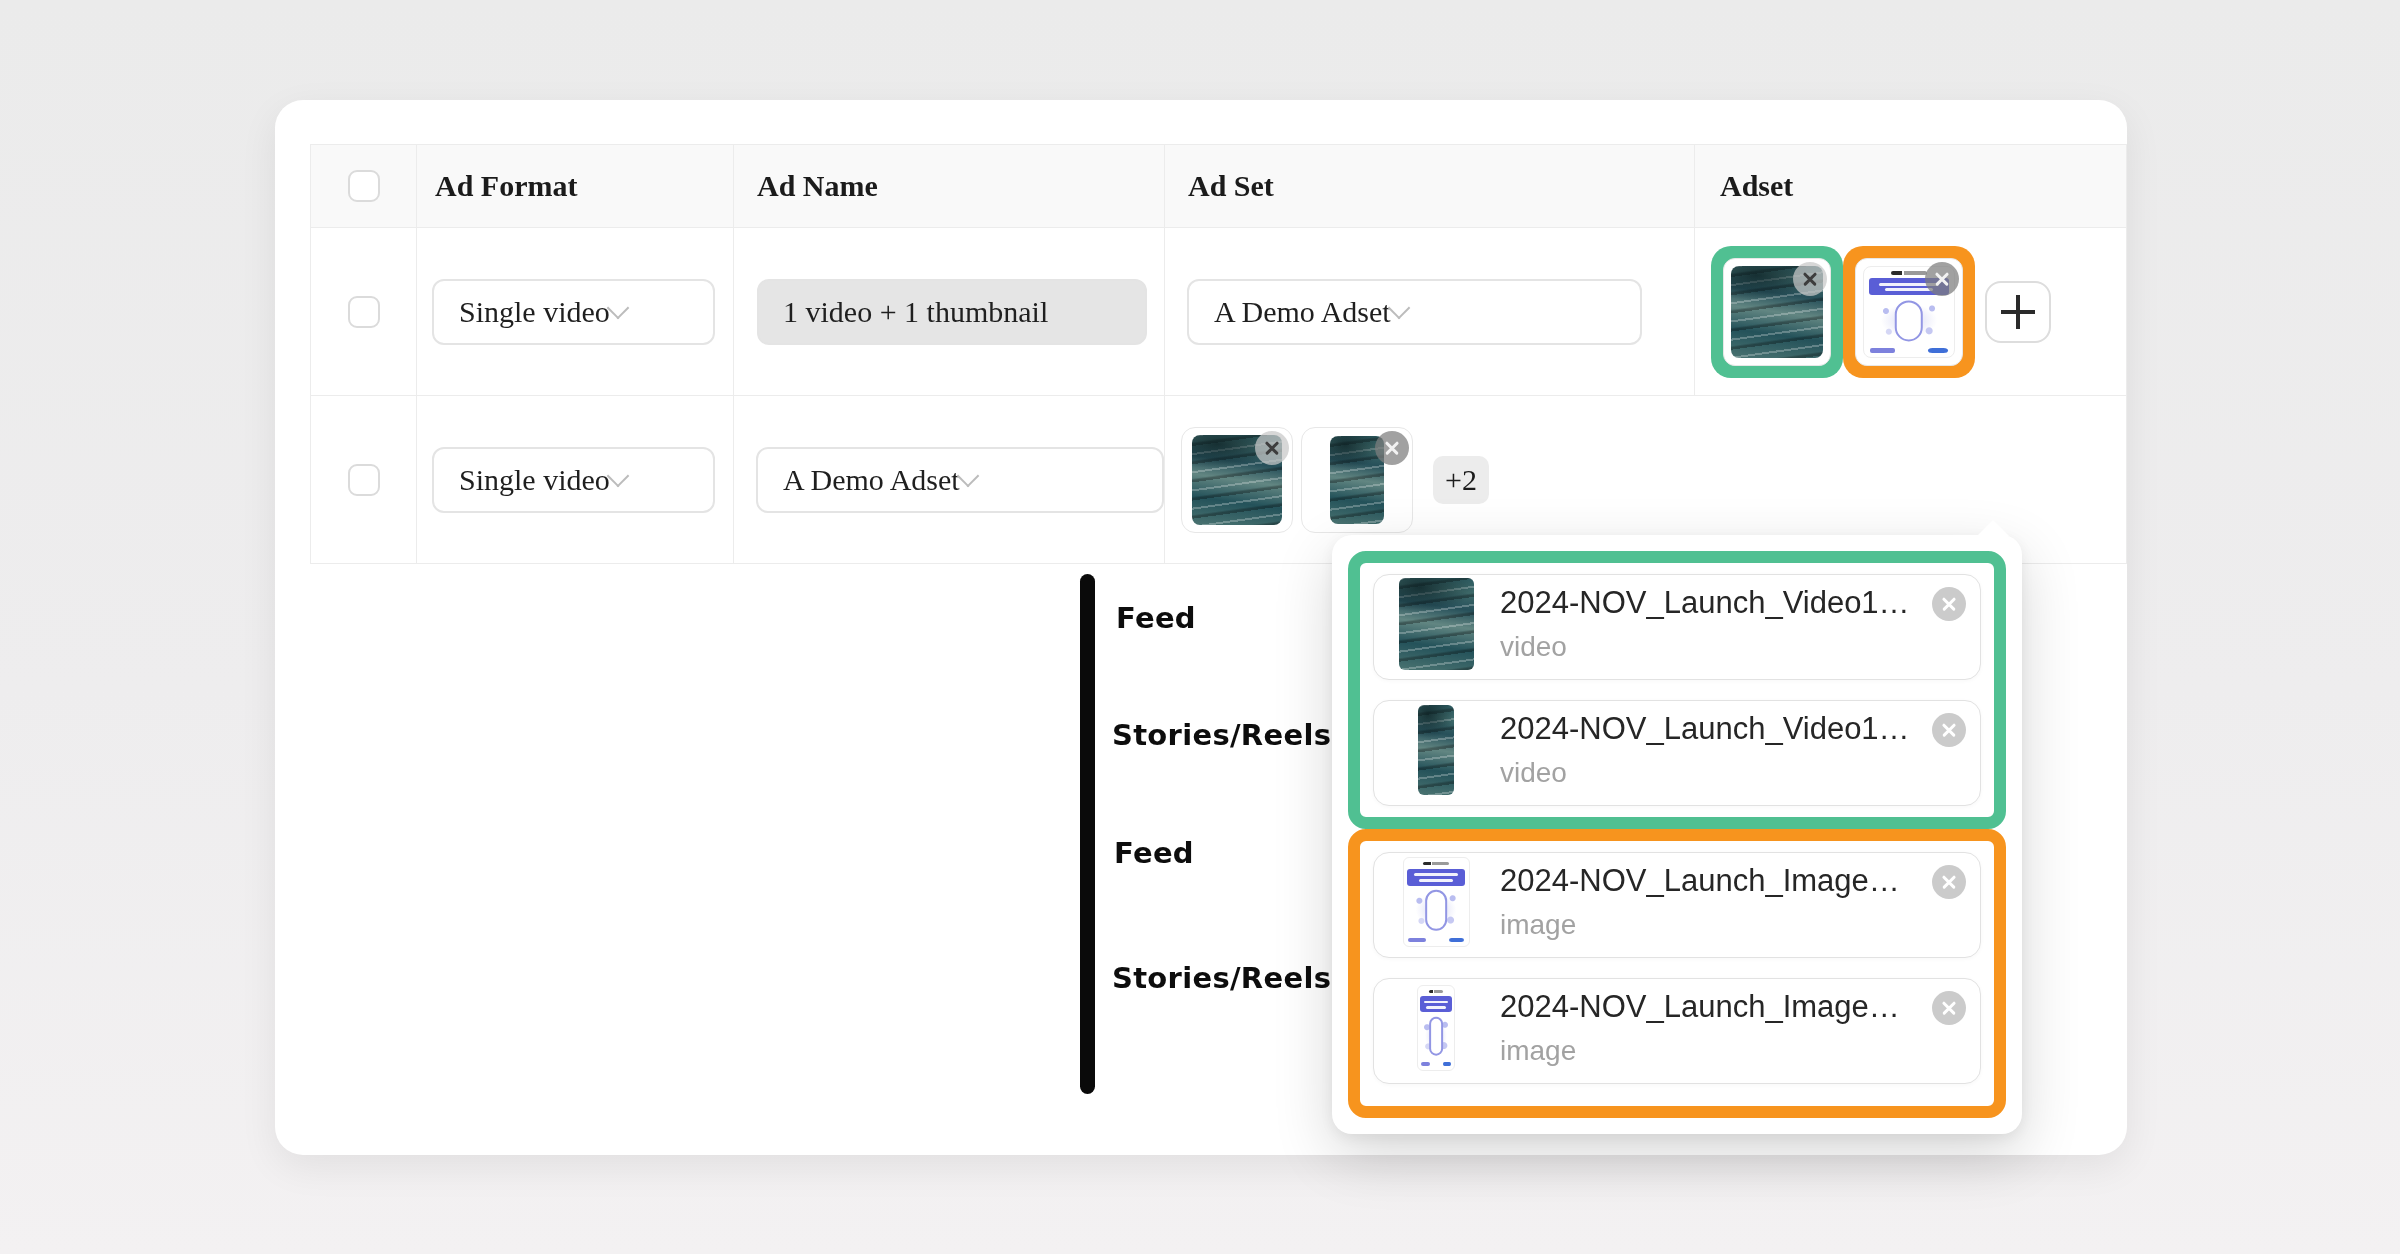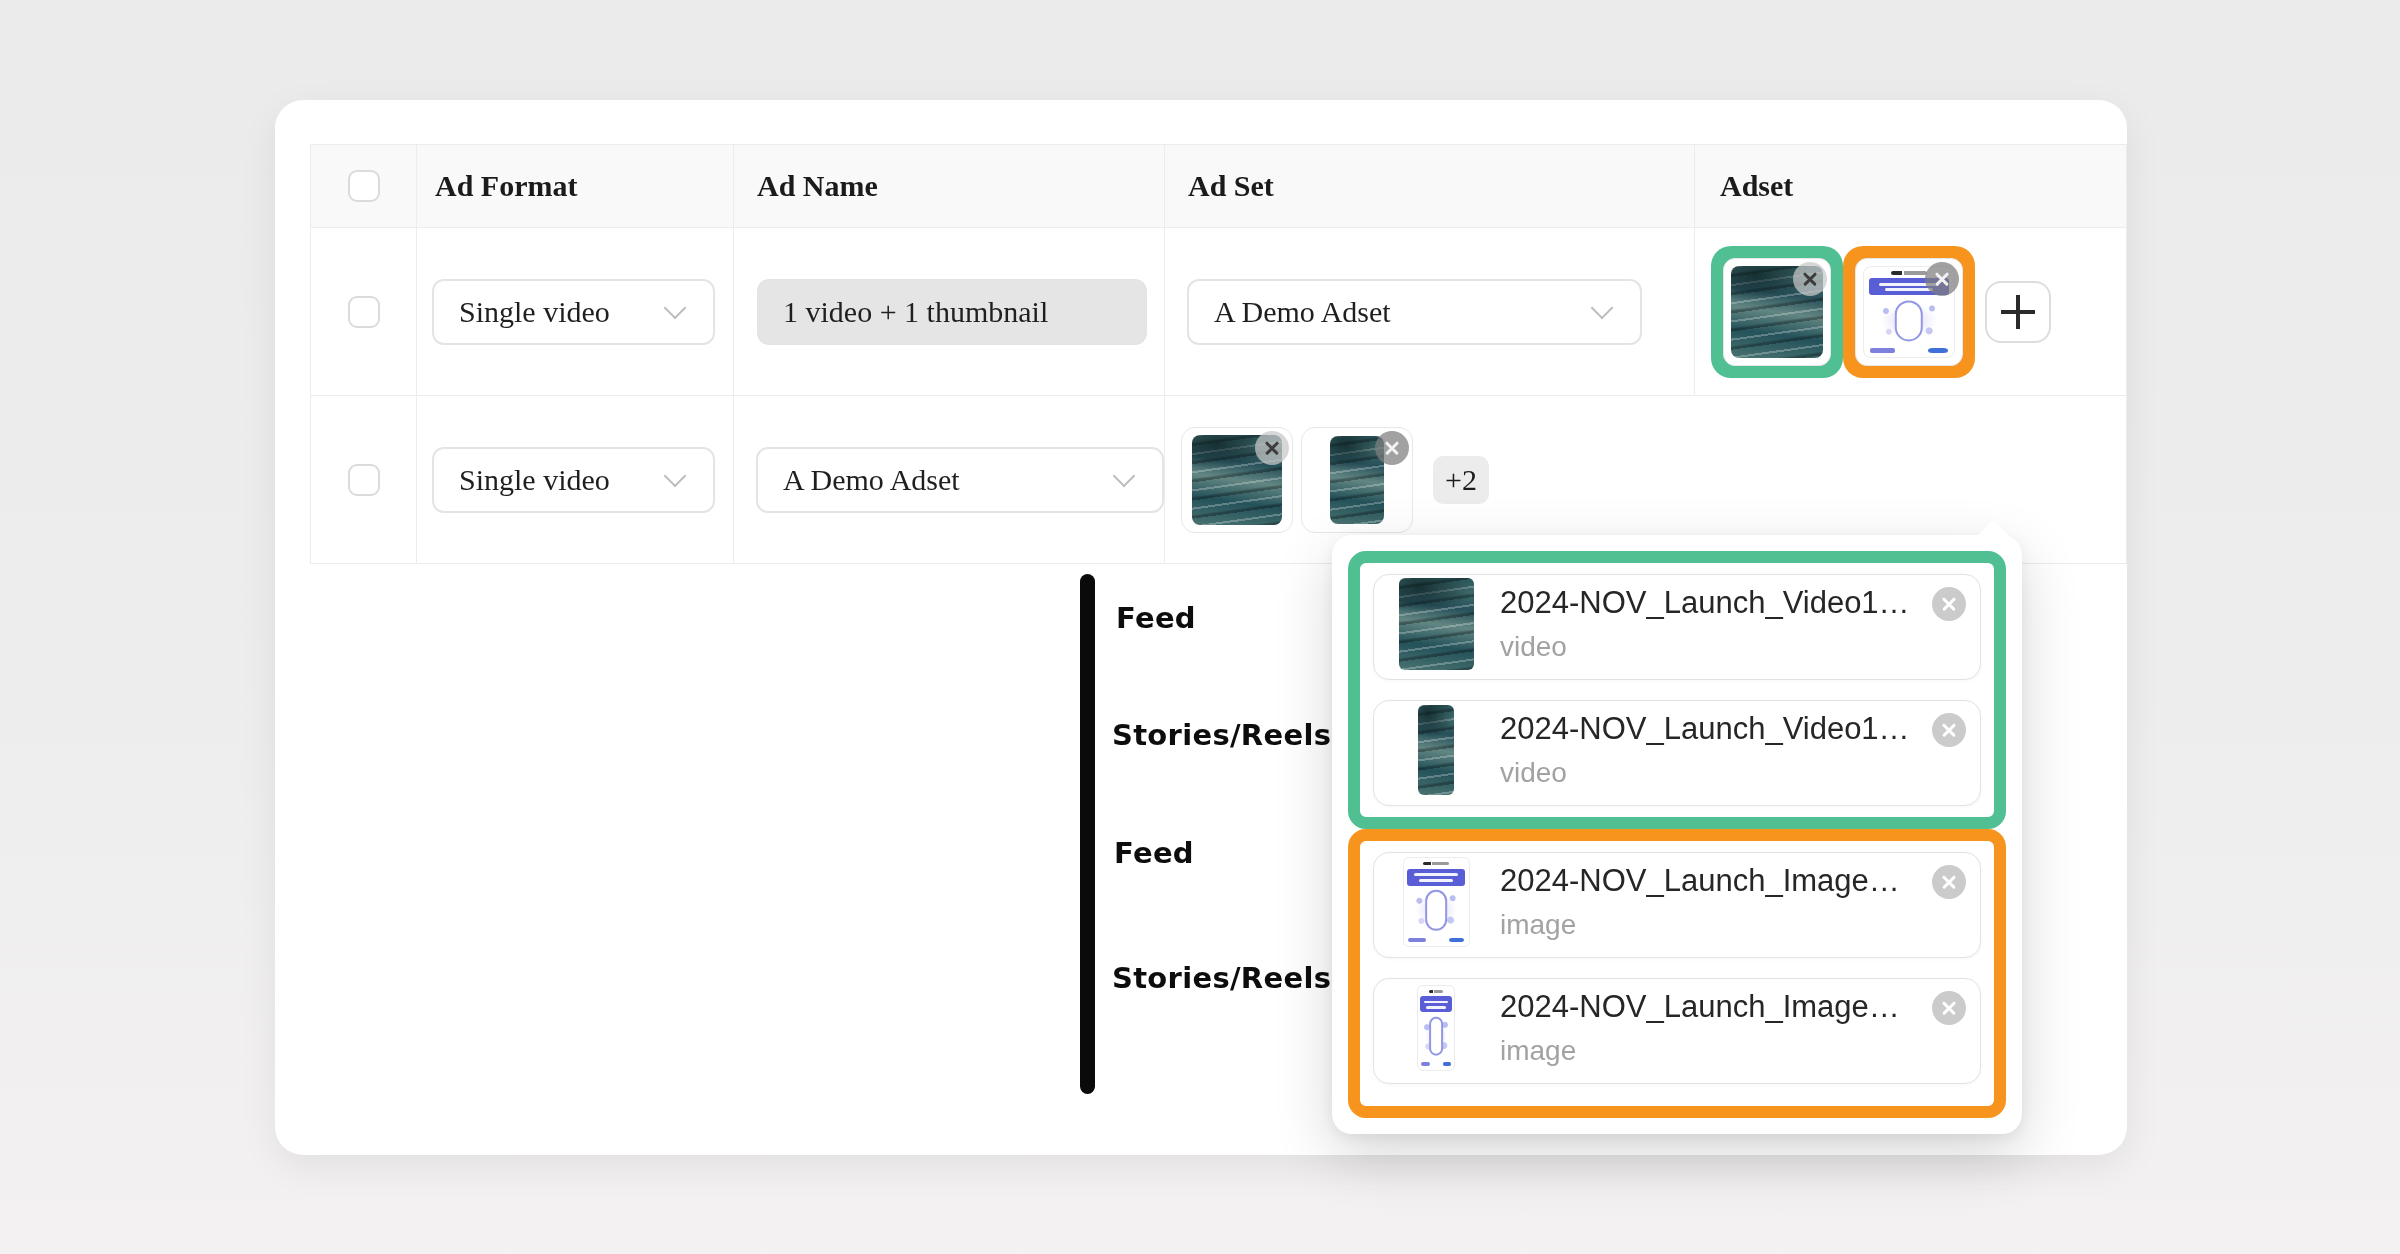--- a/index.html
+++ b/index.html
@@ -34,21 +34,21 @@
   .body .cell.c2 { padding-left:23px; }
   .body .cell.c3 { padding-left:22px; }
   .body .cell.c4 { padding-left:16px; }
 
   .checkbox {
     width:32px; height:32px; background:#fff;
     border:2px solid #dbdbdb; border-radius:9px; cursor:pointer;
   }
   .select {
     height:66px; background:#fff; border:2px solid #e4e4e4; border-radius:12px;
-    display:flex; align-items:center; justify-content:space-between;
+    display:flex; align-items:center; justify-content:flex-start;
     padding:0 30px 0 25px; font-size:30px; color:#1f1f1f; cursor:pointer;
   }
   .select.w-format { width:283px; }
   .select.w-adset  { width:455px; }
   .chevron {
     width:16px; height:16px; margin-top:-7px; flex:0 0 auto;
     border-right:2.5px solid #bcbcbc; border-bottom:2.5px solid #bcbcbc;
     transform:rotate(45deg);
   }
   .text-input {

